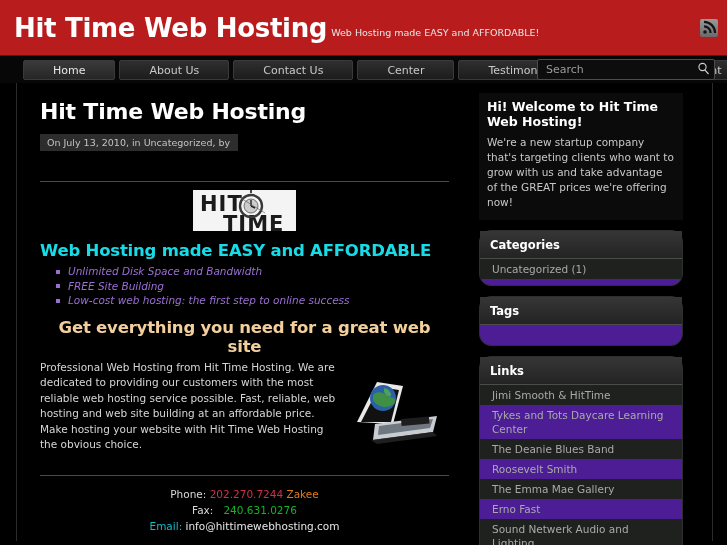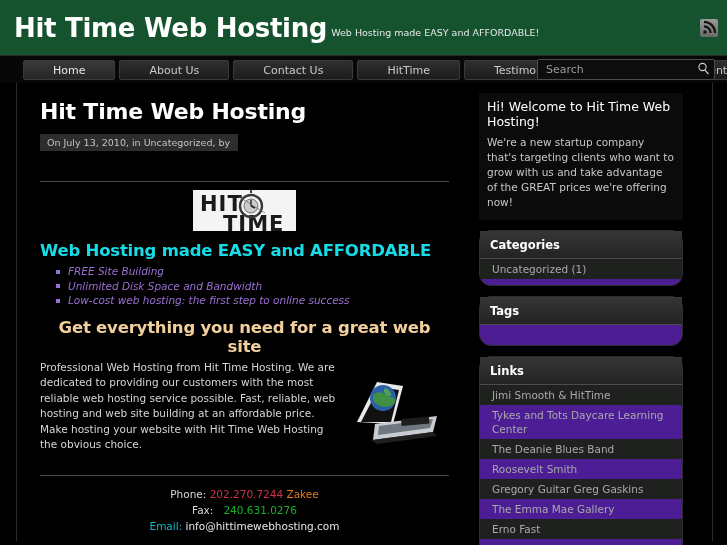--- a/index.html
+++ b/index.html
@@ -9,21 +9,21 @@
     font-family:"DejaVu Sans", sans-serif;
     overflow:hidden;
   }
   .page { position:relative; width:727px; height:545px; background:#000; }
 
   
   .header {
     position:relative;
     height:55px;
     padding:14px 0 0 14px;
-    background:#14532d;
+    background:#b91c1c;
   }
   .site-title {
     display:inline-block;
     font-size:26px;
     font-weight:bold;
     color:#ffffff;
     letter-spacing:-0.3px;
     line-height:28px;
     vertical-align:baseline;
     font-family:"DejaVu Sans", sans-serif;
@@ -199,21 +199,21 @@
     width:224px;
     padding:10px 10px 0 10px;
     background:#000;
   }
   .welcome-box {
     background:#0b0b0b;
     padding:6px 8px 10px 8px;
   }
   .welcome-title {
     font-size:12.5px;
-    font-weight:normal;
+    font-weight:bold;
     color:#ffffff;
     line-height:15px;
     margin-bottom:6px;
   }
   .welcome-body {
     font-size:10.5px;
     color:#c8c8c8;
     line-height:15px;
   }
   .widget {
@@ -257,21 +257,21 @@
         <path d="M4 4a10 10 0 0 1 10 10h2.2A12.2 12.2 0 0 0 4 1.8z" fill="#141414"></path>
       </svg>
     </div>
   </div>
 
   <div class="navbar">
     <div class="navwrap">
       <div class="navitem active">Home</div>
       <div class="navitem">About Us</div>
       <div class="navitem">Contact Us</div>
-      <div class="navitem">HitTime</div>
+      <div class="navitem">Center</div>
       <div class="navitem">Testimonials</div>
       <div class="navitem">Web Development</div>
     </div>
     <div class="search-box">
       <input class="search-input" type="text" placeholder="Search" style="">
       <span class="search-icon">
         <svg width="13" height="13" viewBox="0 0 13 13">
           <circle cx="5.5" cy="5" r="3.6" fill="none" stroke="#cfcfcf" stroke-width="1.1"></circle>
           <line x1="7.8" y1="7.8" x2="11.5" y2="12" stroke="#cfcfcf" stroke-width="1.2"></line>
         </svg>
@@ -299,22 +299,22 @@
           <line x1="56" y1="21" x2="56" y2="15" stroke="#222" stroke-width="1.4"></line>
           <line x1="56" y1="21" x2="60" y2="23" stroke="#222" stroke-width="1.4"></line>
           <line x1="56" y1="8" x2="56" y2="5" stroke="#444" stroke-width="2"></line>
           <line x1="44" y1="12" x2="70" y2="28" stroke="#666" stroke-width="0.7"></line>
         </svg>
       </div>
 
       <div class="h-cyan">Web Hosting made EASY and AFFORDABLE</div>
 
       <ul class="feature-list">
+        <li>Unlimited Disk Space and Bandwidth</li>
         <li>FREE Site Building</li>
-        <li>Unlimited Disk Space and Bandwidth</li>
         <li>Low-cost web hosting: the first step to online success</li>
       </ul>
 
       <div class="h-tan">Get everything you need for a great web site</div>
 
       <div class="body-text">
         <span>Professional Web Hosting from Hit Time Hosting. We are dedicated to providing our customers with the most reliable web hosting service possible. Fast, reliable, web hosting and web site building at an affordable price. Make hosting your website with Hit Time Web Hosting the obvious choice.</span>
         <div class="laptop-img">
           <svg width="106" height="78" viewBox="0 0 106 78">
             <rect width="106" height="78" fill="#000000"></rect>
@@ -371,21 +371,20 @@
         <div class="widget-body"></div>
       </div>
 
       <div class="widget">
         <div class="widget-head">Links</div>
         <ul class="widget-list">
           <li>Jimi Smooth &amp; HitTime</li>
           <li>Tykes and Tots Daycare Learning Center</li>
           <li>The Deanie Blues Band</li>
           <li>Roosevelt Smith</li>
-          <li>Gregory Guitar Greg Gaskins</li>
           <li>The Emma Mae Gallery</li>
           <li>Erno Fast</li>
           <li>Sound Netwerk Audio and Lighting</li>
 
         </ul>
       </div>
 
     </div>
   </div>
 </div>

